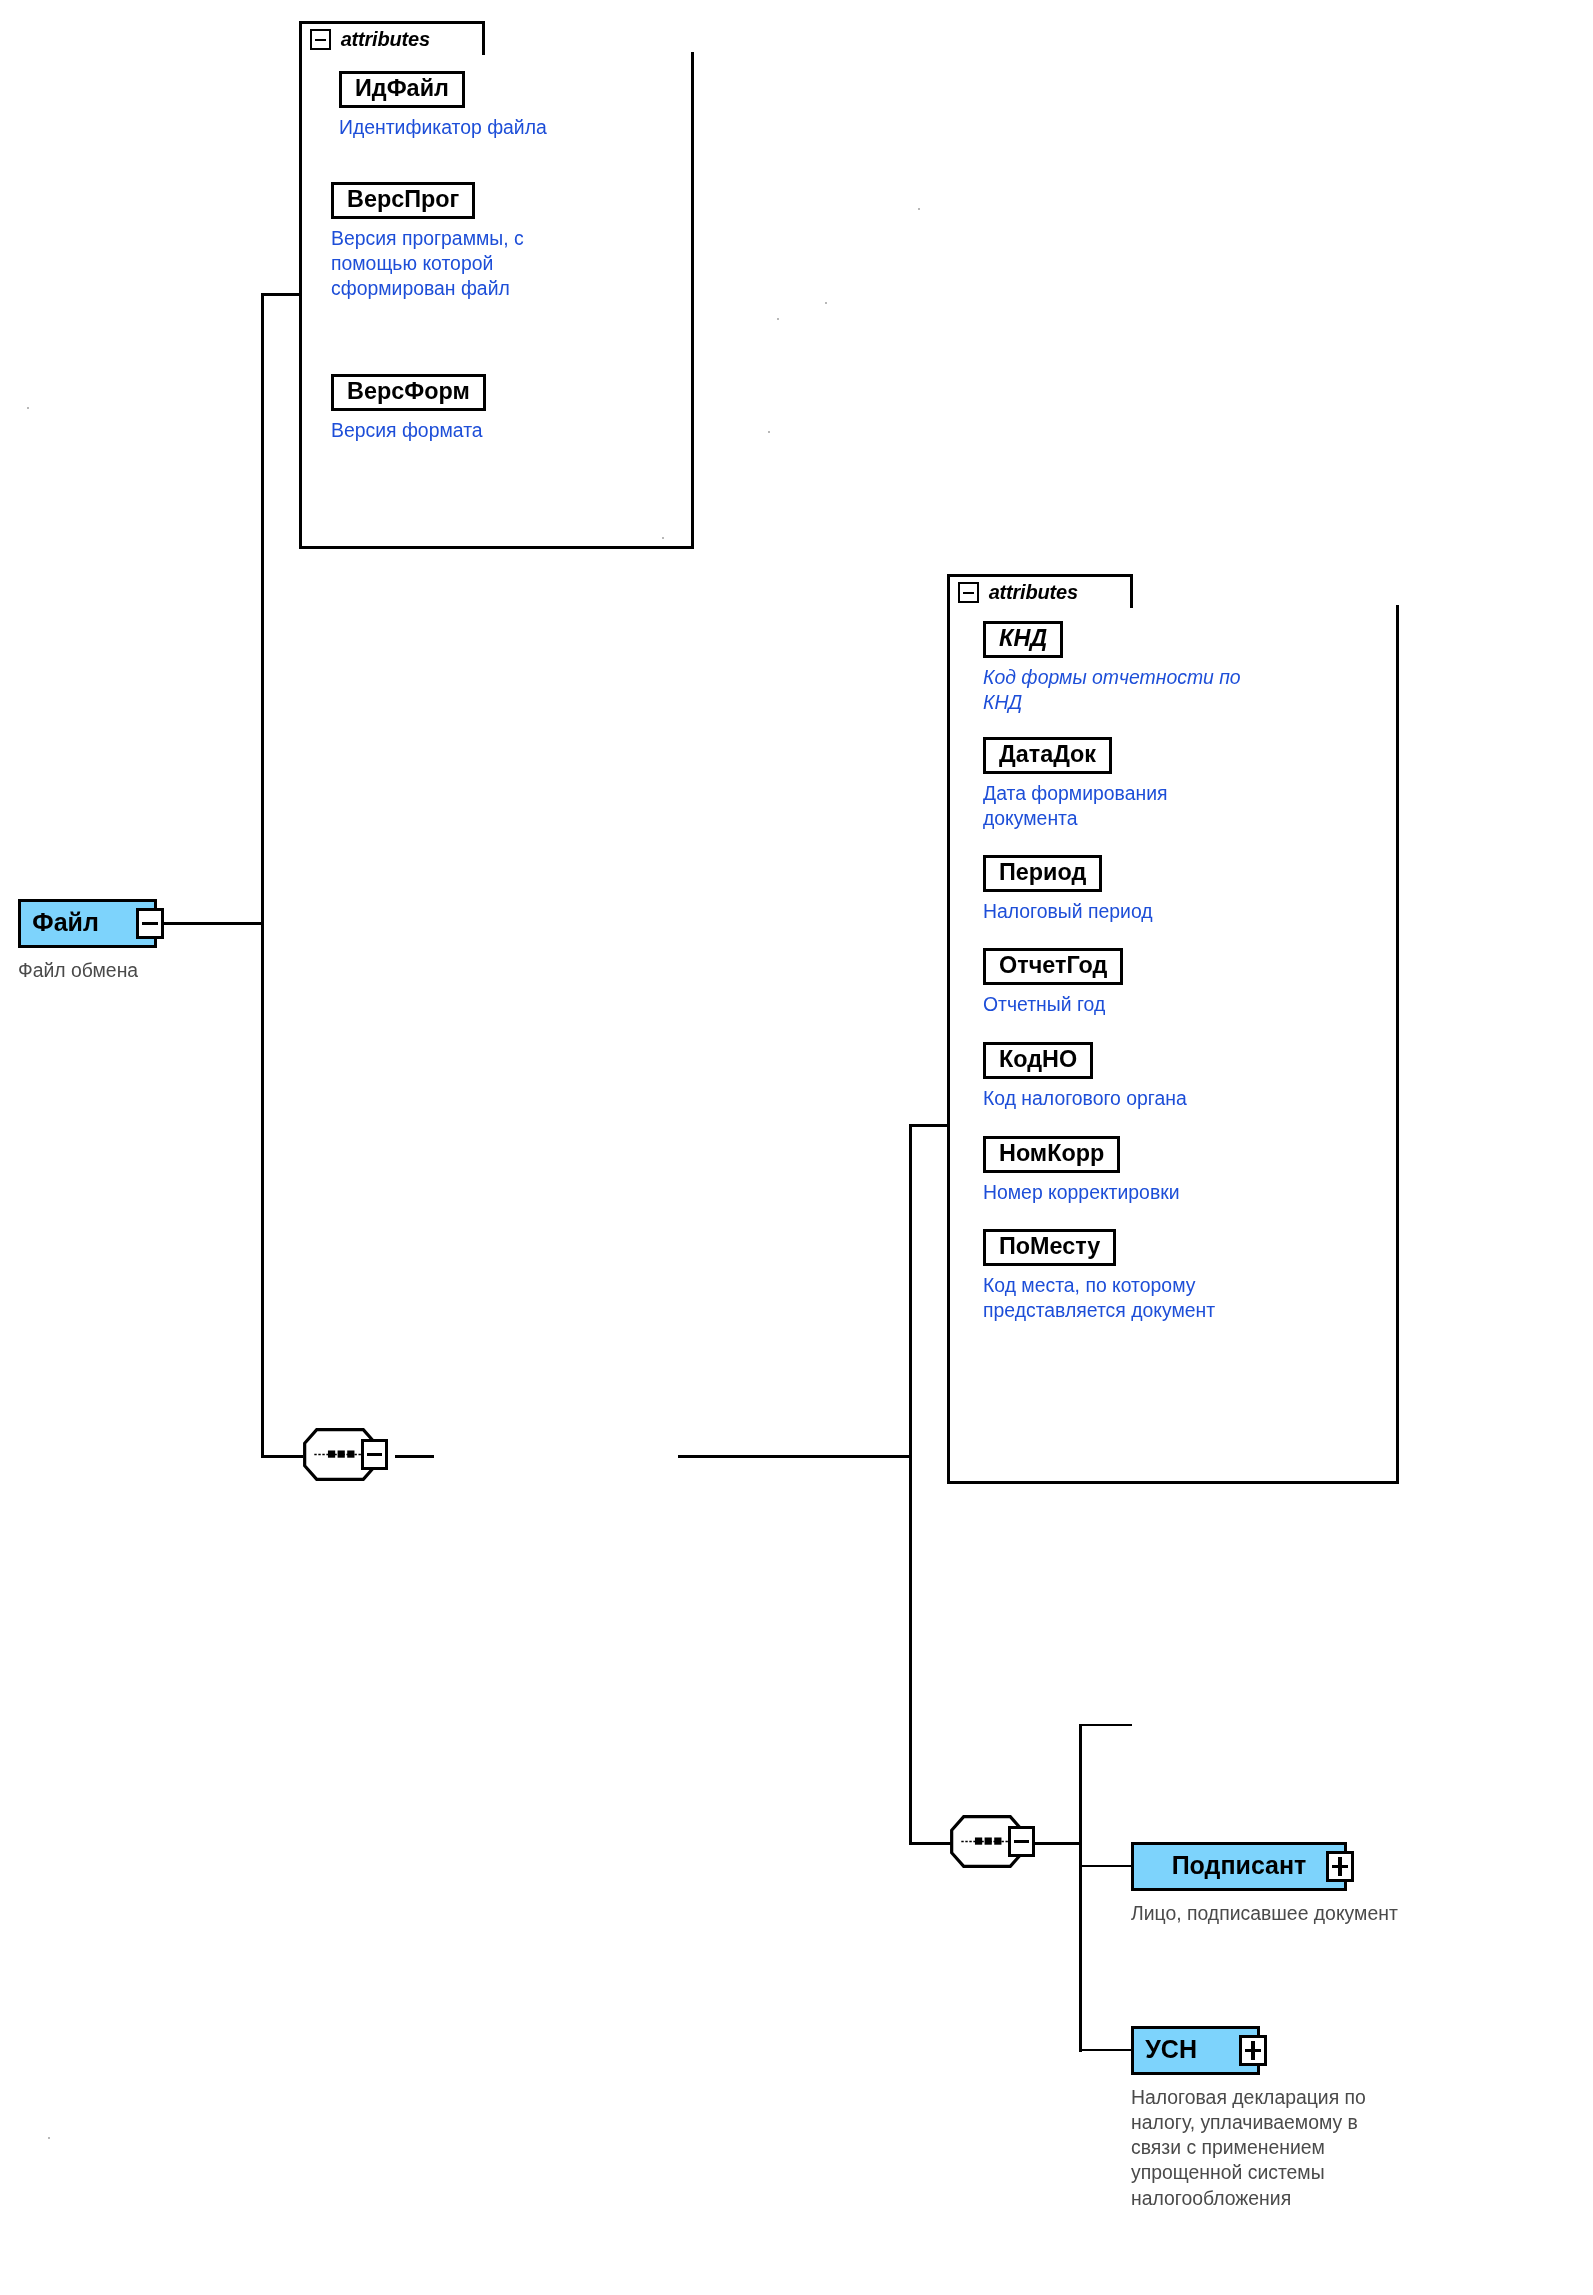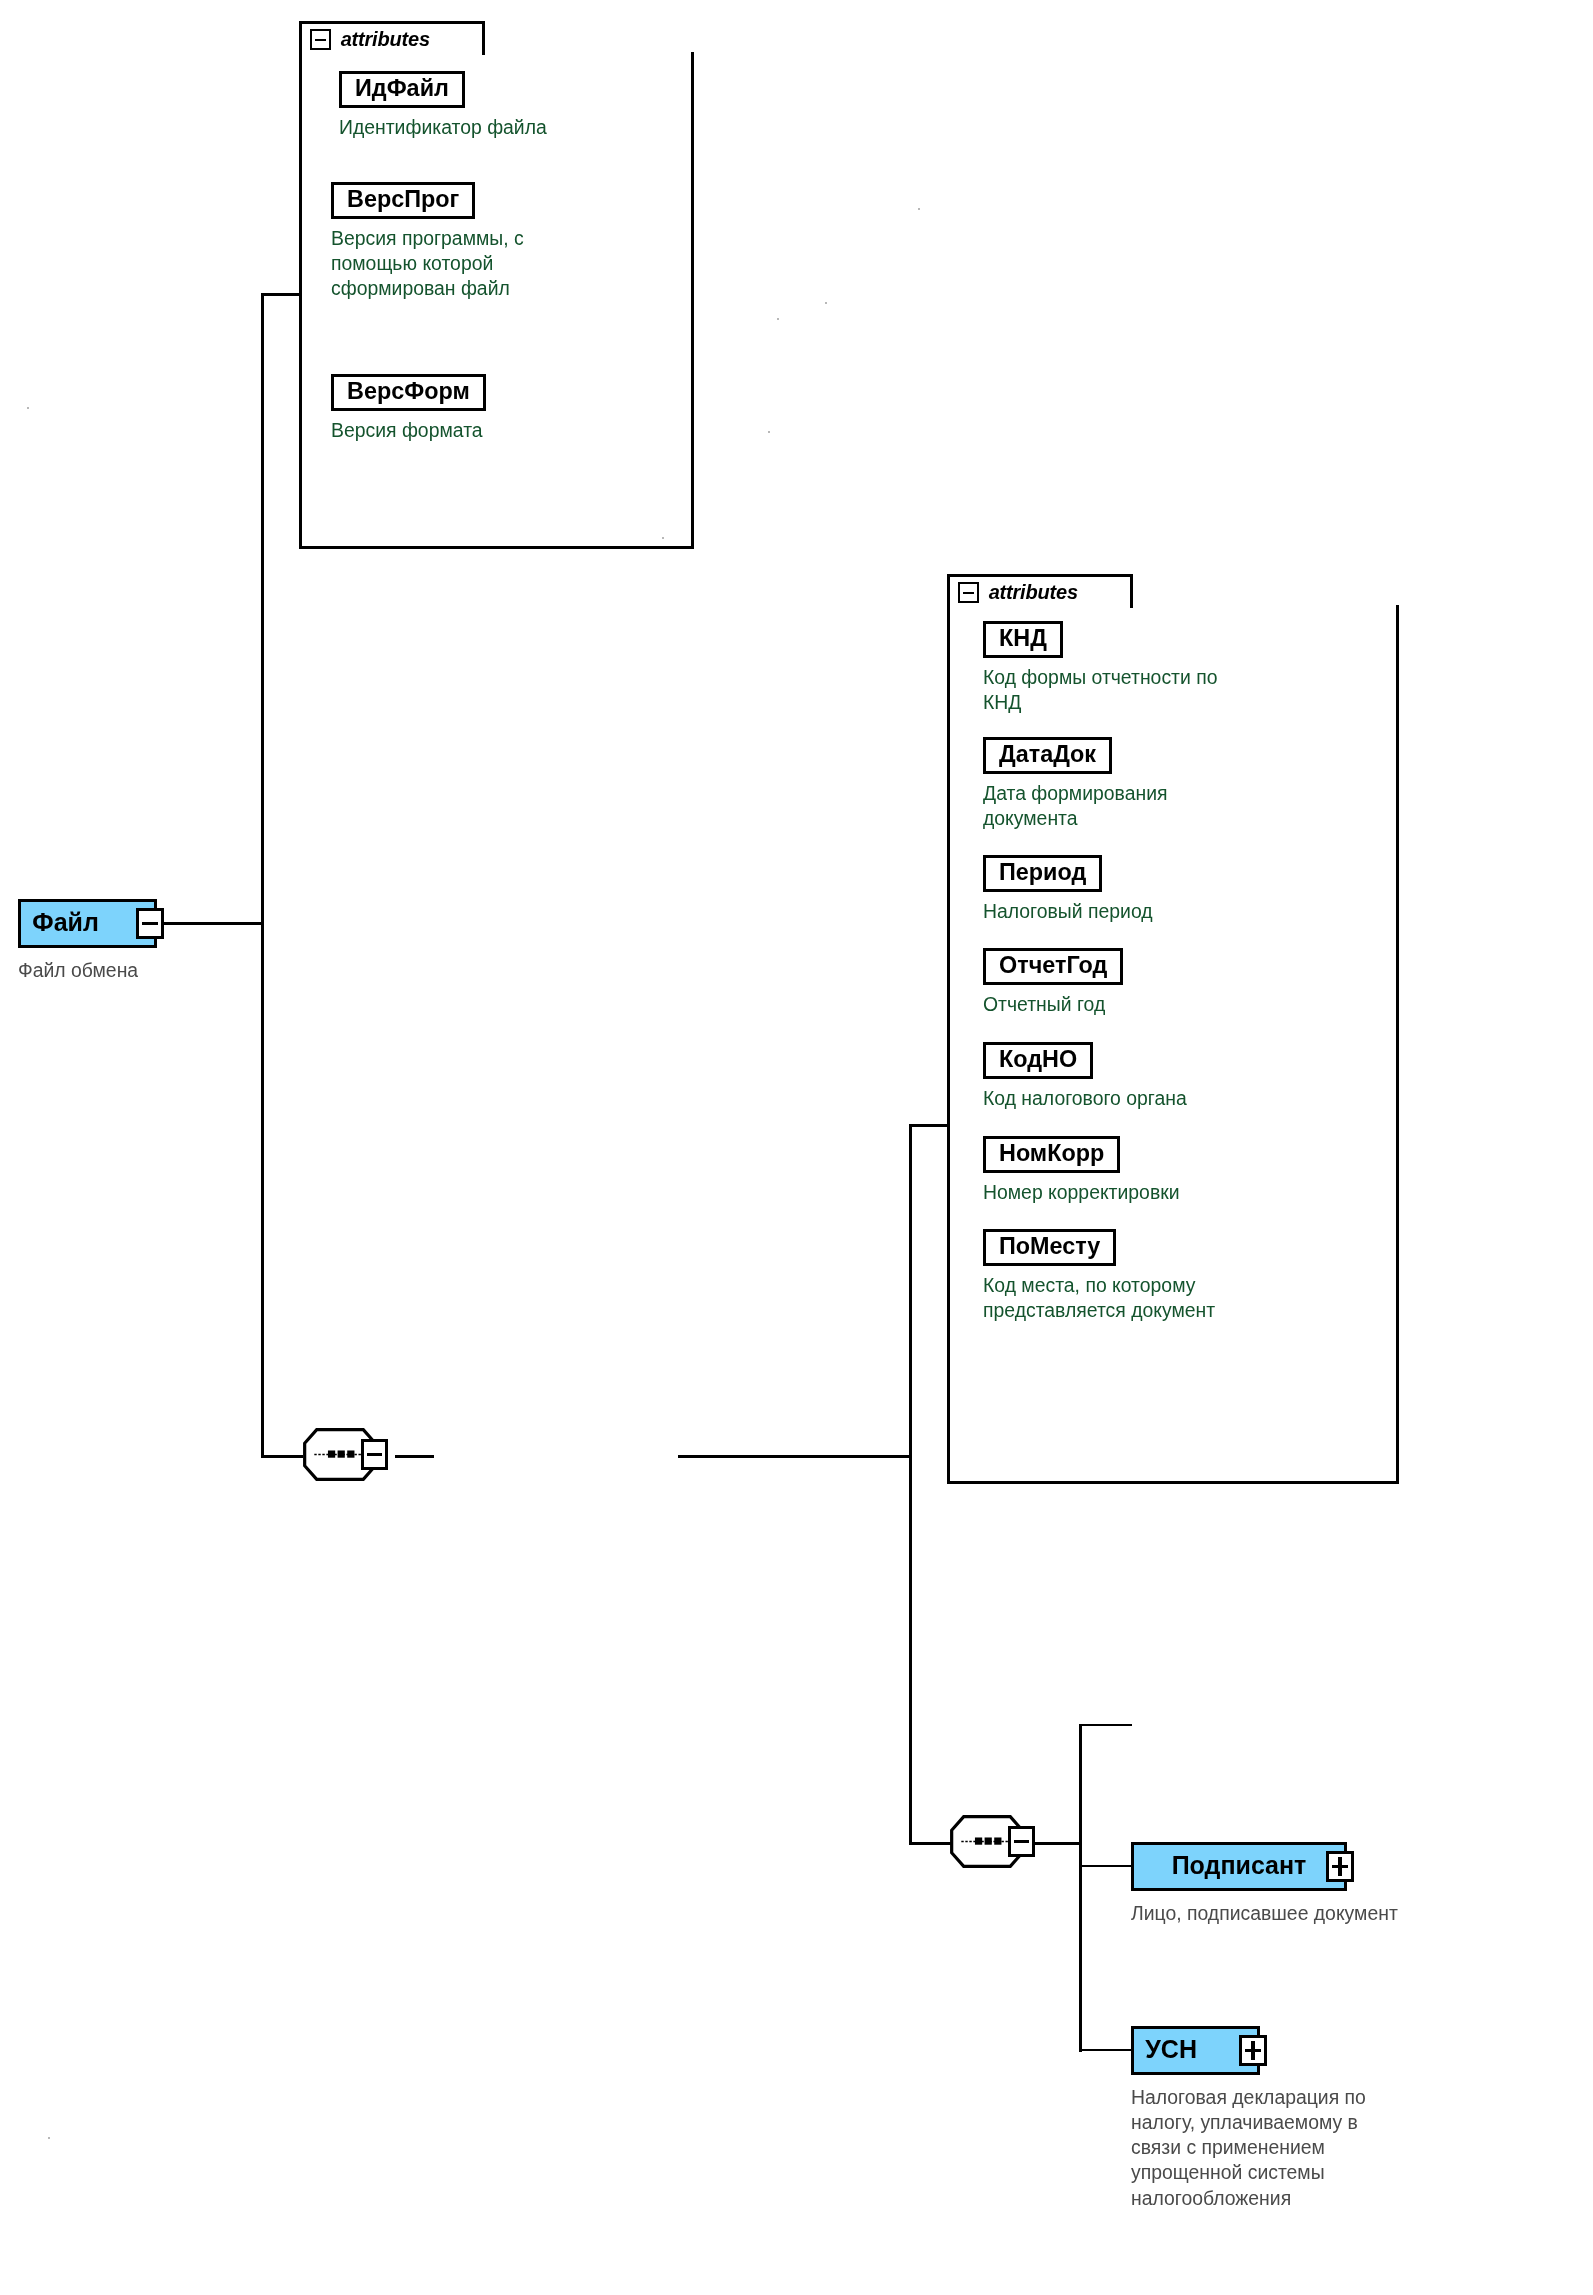--- a/index.html
+++ b/index.html
@@ -127,21 +127,21 @@
     background-image:
       repeating-linear-gradient(0deg, #9a9a9a 0 0.8px, transparent 0.8px 1.6px),
       repeating-linear-gradient(90deg, #9a9a9a 0 0.8px, transparent 0.8px 1.6px);
     background-size: 1.6px 1.6px;
     opacity: 0.75;
     z-index: -1;
   }
   .attr-desc {
     font-size: 19.4px;
     line-height: 1.30;
-    color: #14532d;
+    color: #1d4ed8;
     margin-top: 7.3px;
     white-space: pre-line;
   }
 
   
   .el-node {
     position: absolute;
   }
   .el-box {
     position: relative;
@@ -338,21 +338,21 @@
 
 
   <div class="attr-panel" style="left:947px; top:574px; width:452px; height:910px;">
     <div class="panel-tab" style="width:186px;">
       <span class="minus-box"></span>
       <span class="panel-tab-label">attributes</span>
     </div>
     <div class="panel-tab-fill" style="left:3.2px; width:179px;"></div>
     <div class="panel-body"></div>
 
-    <div class="attr-item" style="left:36px; top:47px;">
+    <div class="attr-item" style="left:36px; top:47px;font-style:italic;">
       <div class="attr-chip">КНД</div>
       <div class="attr-desc">Код формы отчетности по
 КНД</div>
     </div>
 
     <div class="attr-item" style="left:36px; top:163px;">
       <div class="attr-chip">ДатаДок</div>
       <div class="attr-desc">Дата формирования
 документа</div>
     </div>

